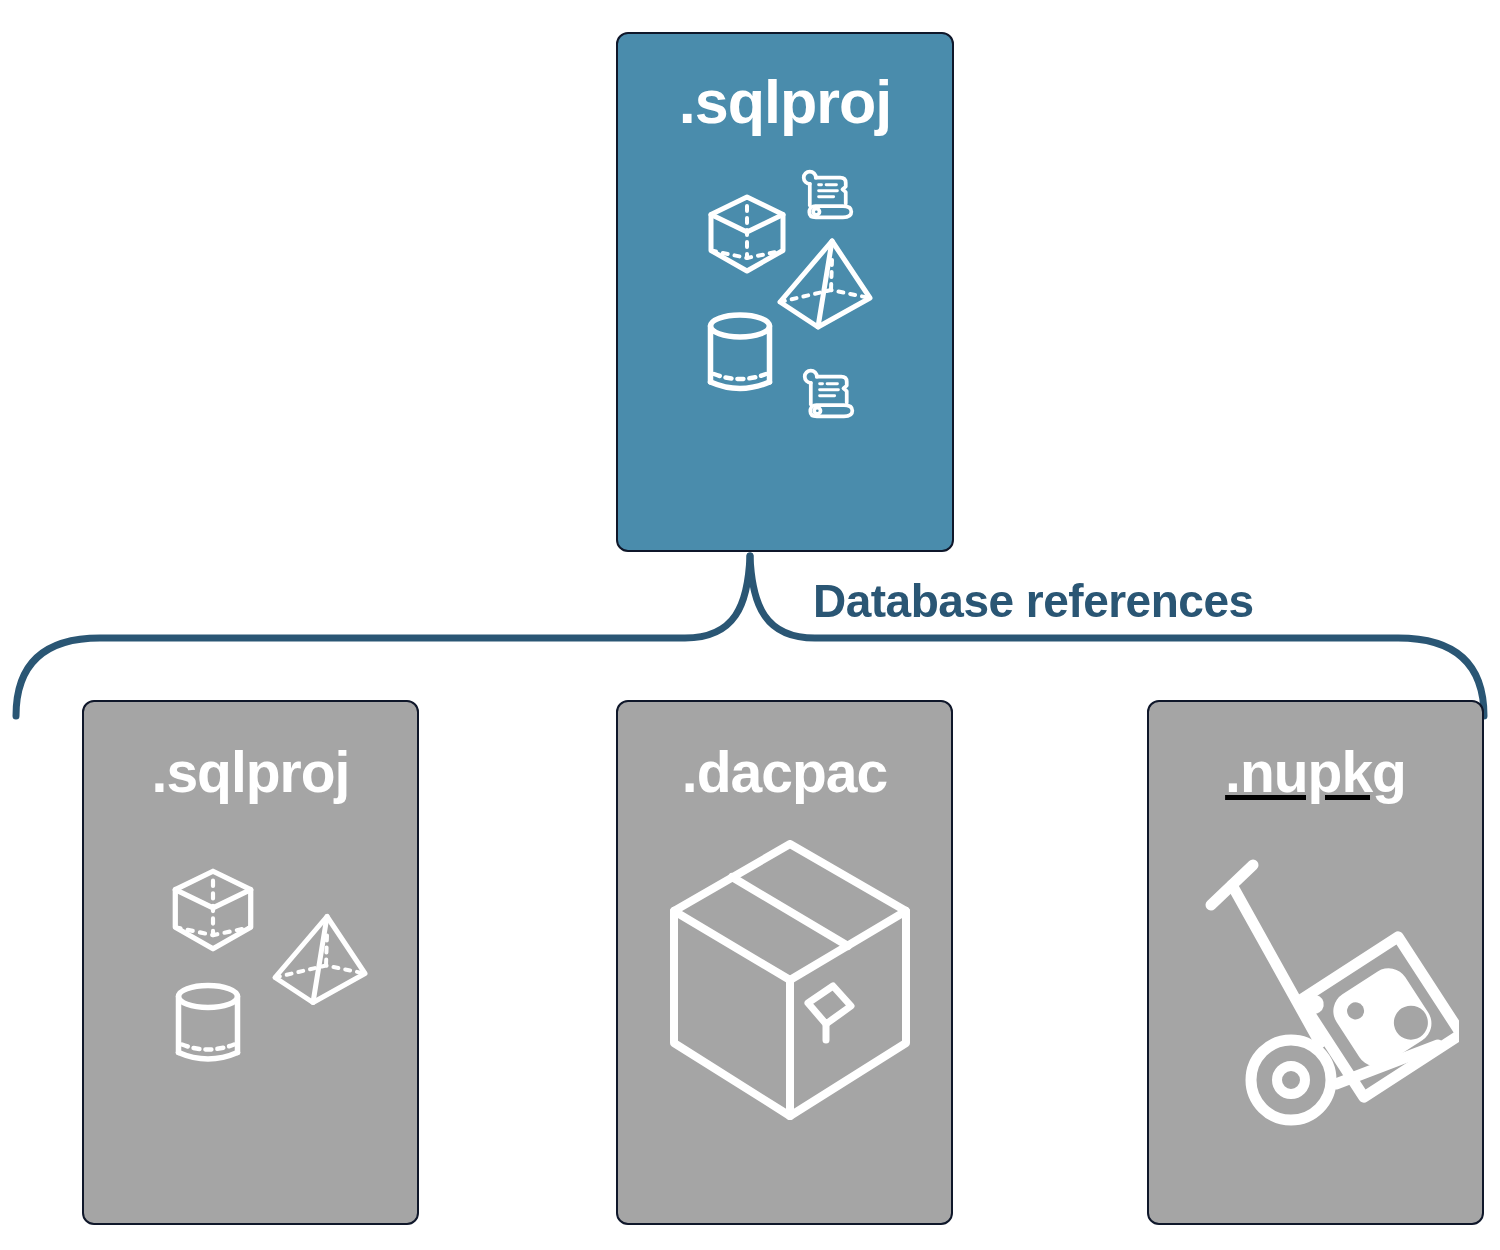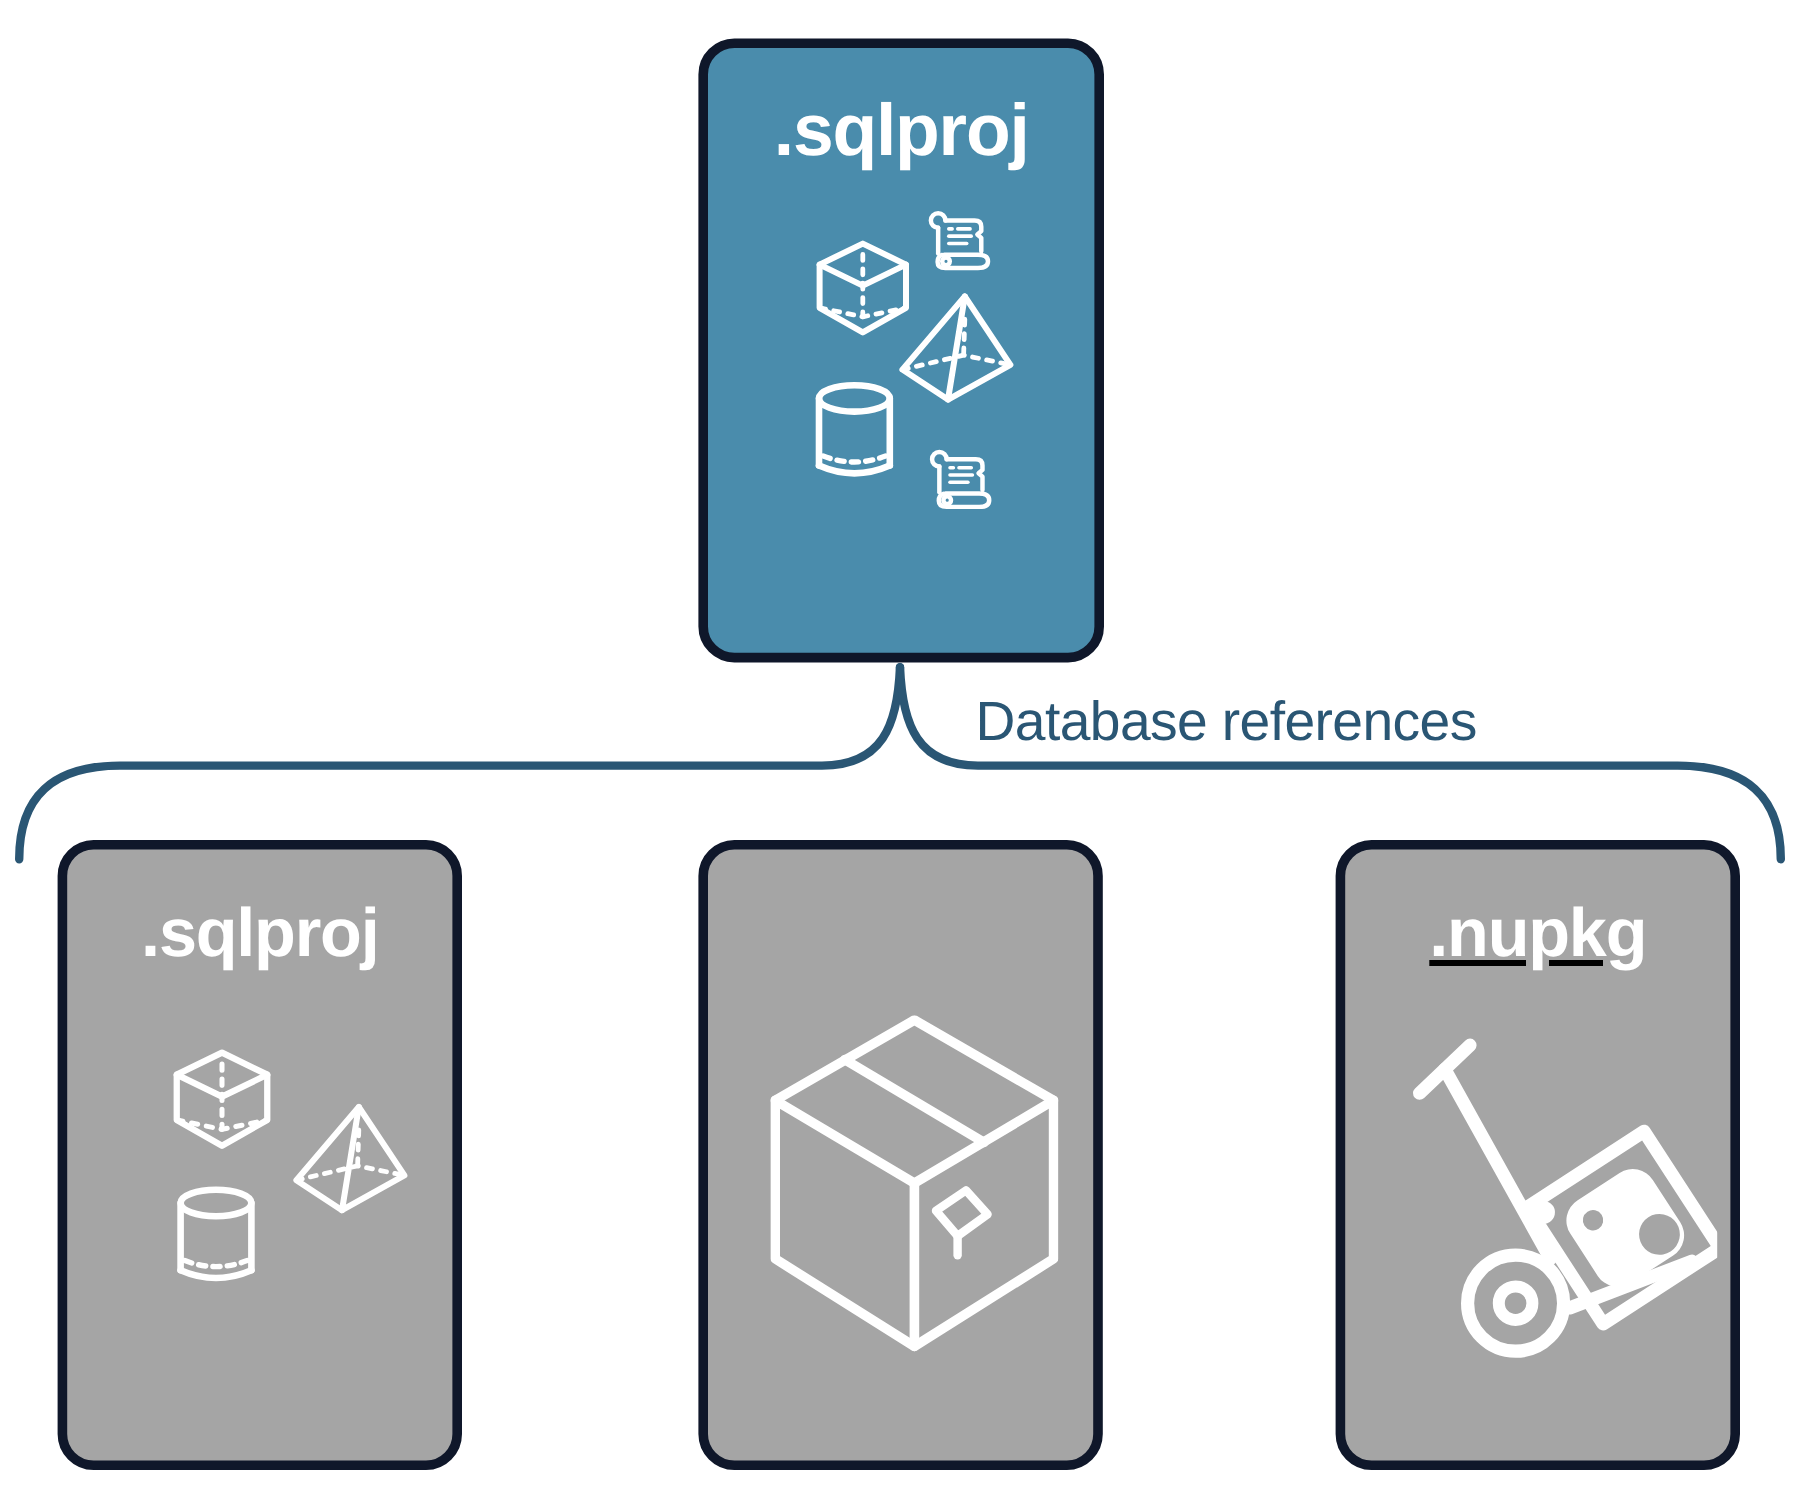--- a/index.html
+++ b/index.html
@@ -2,38 +2,38 @@
 <html><head>
 <meta charset="utf-8">
 <style>
   html,body{margin:0;padding:0;}
   body{
     width:1500px;height:1250px;position:relative;background:#ffffff;
     font-family:"Liberation Sans", sans-serif;overflow:hidden;
   }
   .card{
     position:absolute;box-sizing:border-box;
-    border:8px solid #0f172a;border-radius:30px;
+    border:2px solid #0f172a;border-radius:12px;margin-left:34px;
   }
   .card-root{left:582px;top:32px;width:338px;height:520px;background:#4a8cac;}
   .card-child{top:700px;width:337px;height:525px;background:#a5a5a5;}
   #child-sqlproj{left:48px;}
   #child-dacpac{left:582px;}
   #child-nupkg{left:1113px;text-decoration:underline;}
   .card-title{
     color:#ffffff;font-weight:700;text-align:center;line-height:1;
     letter-spacing:-1px;
   }
   .card-root .card-title{font-size:61px;margin-top:38px;}
   .card-child .card-title{font-size:57px;margin-top:42px;}
   .icon{position:absolute;}
   #connector-svg{position:absolute;left:0;top:0;pointer-events:none;}
   .connector-label{
     position:absolute;left:813px;top:578px;
-    font-size:46px;font-weight:400;color:#2a5674;line-height:1;
+    font-size:46px;font-weight:700;color:#2a5674;line-height:1;
     letter-spacing:-0.5px;white-space:nowrap;
   }
 </style>
 </head>
 <body>
 
 <svg width="0" height="0" style="position:absolute" aria-hidden="true">
   <defs>
 
     <g id="def-cube" fill="none" stroke="#ffffff" stroke-width="5" stroke-linecap="round" stroke-linejoin="round">
@@ -136,20 +136,21 @@
     </svg>
   <svg class="icon" style="left:185px;top:210px" width="100" height="95" viewBox="0 0 100 92">
       <use href="#def-pyramid"></use>
     </svg>
   <svg class="icon" style="left:90px;top:280px" width="68" height="85" viewBox="0 0 68 84">
       <use href="#def-cylinder"></use>
     </svg>
 </div>
 
 <div class="card card-child" id="child-dacpac">
+  <div class="card-title">.dacpac</div>
   <svg class="icon" style="left:52px;top:138px" width="240" height="282" viewBox="0 0 240 282">
       <use href="#def-package"></use>
     </svg>
 </div>
 
 <div class="card card-child" id="child-nupkg">
   <div class="card-title">.nupkg</div>
   <svg class="icon" style="left:40px;top:145px" width="270" height="290" viewBox="0 0 270 290">
       <use href="#def-truck"></use>
     </svg>

